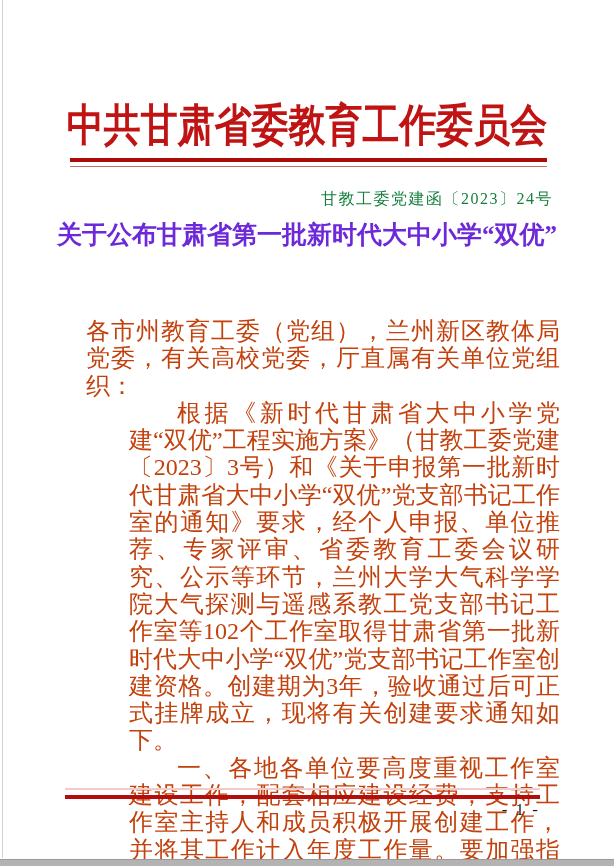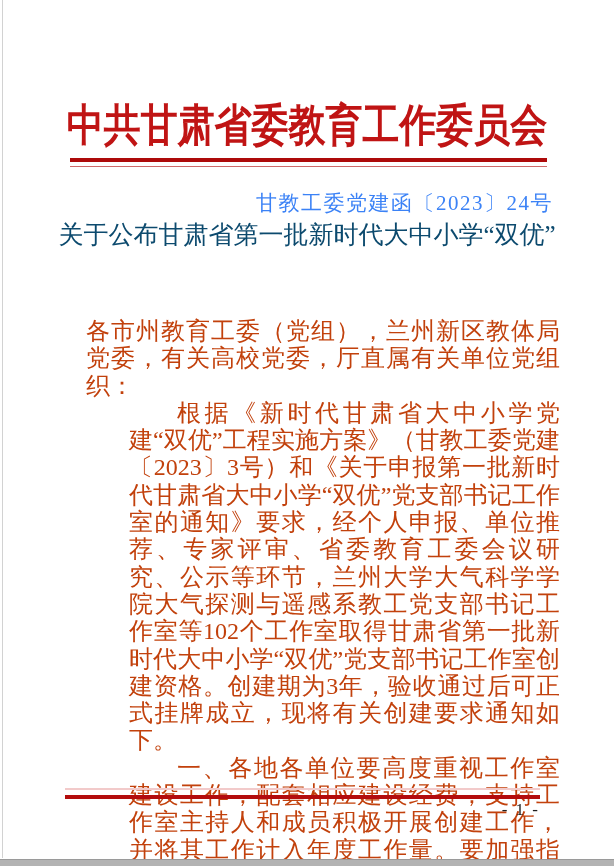--- a/index.html
+++ b/index.html
@@ -47,31 +47,31 @@
     background: #ad0a0a;
   }
   .head-rule-thin {
     position: absolute;
     top: 166px; left: 70px; width: 477px; height: 1px;
     background: #cf6a6a;
   }
   .doc-number {
     position: absolute;
     top: 189px; right: 61px;
-    font-size: 21px;
-    color: #3b82f6;
+    font-size: 16px;
+    color: #15803d;
     letter-spacing: 1.5px;
     white-space: nowrap;
   }
   .doc-title {
     position: absolute;
     top: 219px; left: 0; right: 0;
     text-align: center;
-    color: #0c4a6e;
-    font-weight: normal;
+    color: #6d28d9;
+    font-weight: bold;
     font-size: 25px;
     line-height: 31px;
   }
   .body-text {
     position: absolute;
     top: 318px; left: 86px; width: 474px;
     font-size: 24px;
     line-height: 27.3px;
     color: #c2410c;
   }

